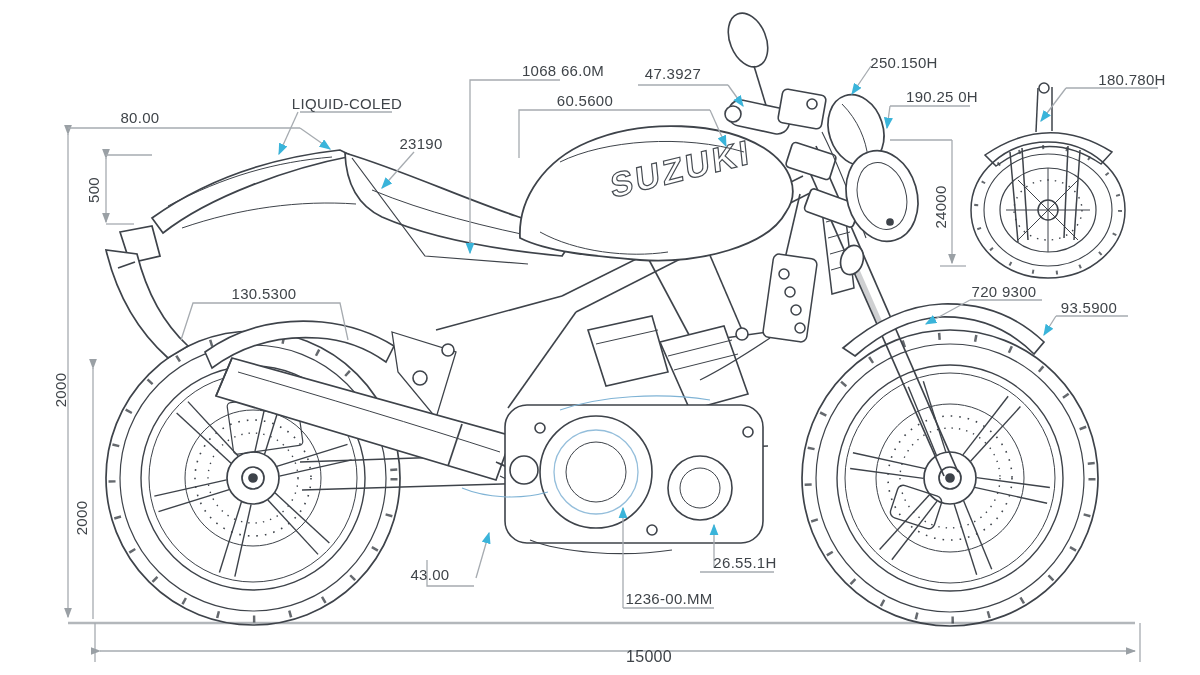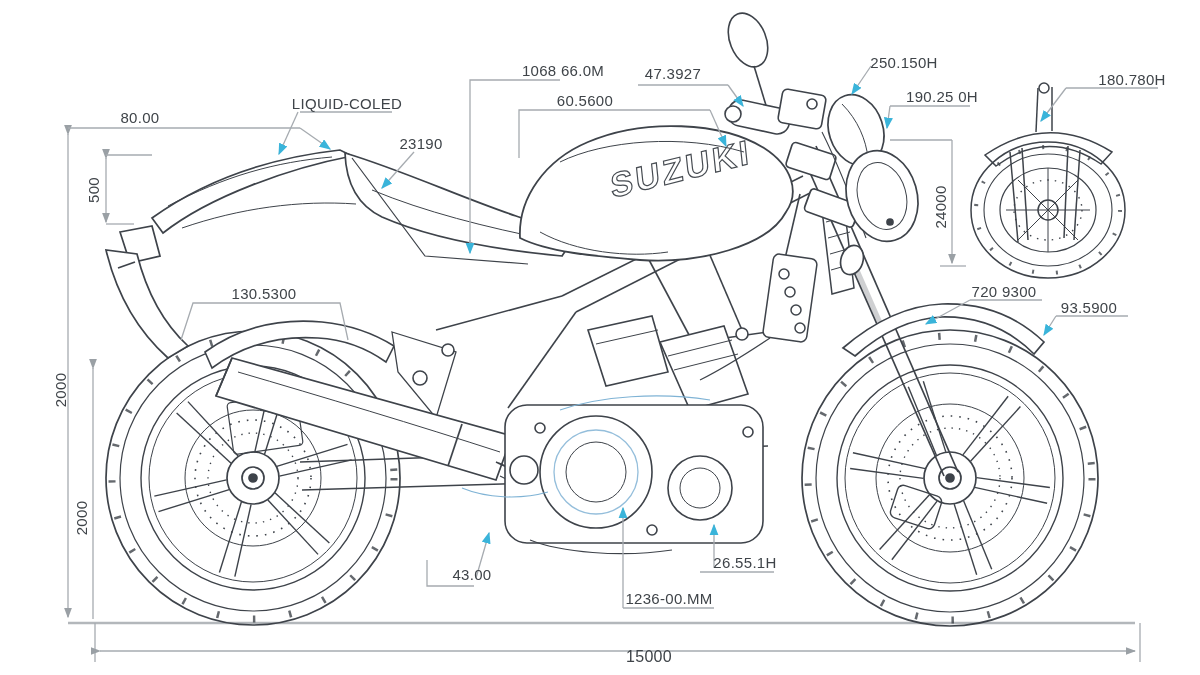--- a/index.html
+++ b/index.html
@@ -293,18 +293,18 @@
 <div class="dim-label" style="left:673px;top:73px;">47.3927</div>
 <div class="dim-label" style="left:904px;top:62px;">250.150H</div>
 <div class="dim-label" style="left:942px;top:96px;">190.25 0H</div>
 <div class="dim-label" style="left:1112px;top:79px;margin-left:20px;">180.780H</div>
 <div class="dim-label rot" style="left:940px;top:207px;">24000</div>
 <div class="dim-label" style="left:1004px;top:291px;">720 9300</div>
 <div class="dim-label" style="left:1089px;top:307px;">93.5900</div>
 <div class="dim-label" style="left:264px;top:293px;">130.5300</div>
 <div class="dim-label rot" style="left:60px;top:390px;">2000</div>
 <div class="dim-label rot" style="left:81px;top:518px;">2000</div>
-<div class="dim-label" style="left:472px;top:574px;">43.00</div>
+<div class="dim-label" style="left:430px;top:574px;">43.00</div>
 <div class="dim-label" style="left:745px;top:562px;">26.55.1H</div>
 <div class="dim-label" style="left:669px;top:598px;text-align:center;">1236-00.MM</div>
 <div class="dim-label big" style="left:649px;top:657px;">15000</div>
 
 </div>
 
 </body></html>

